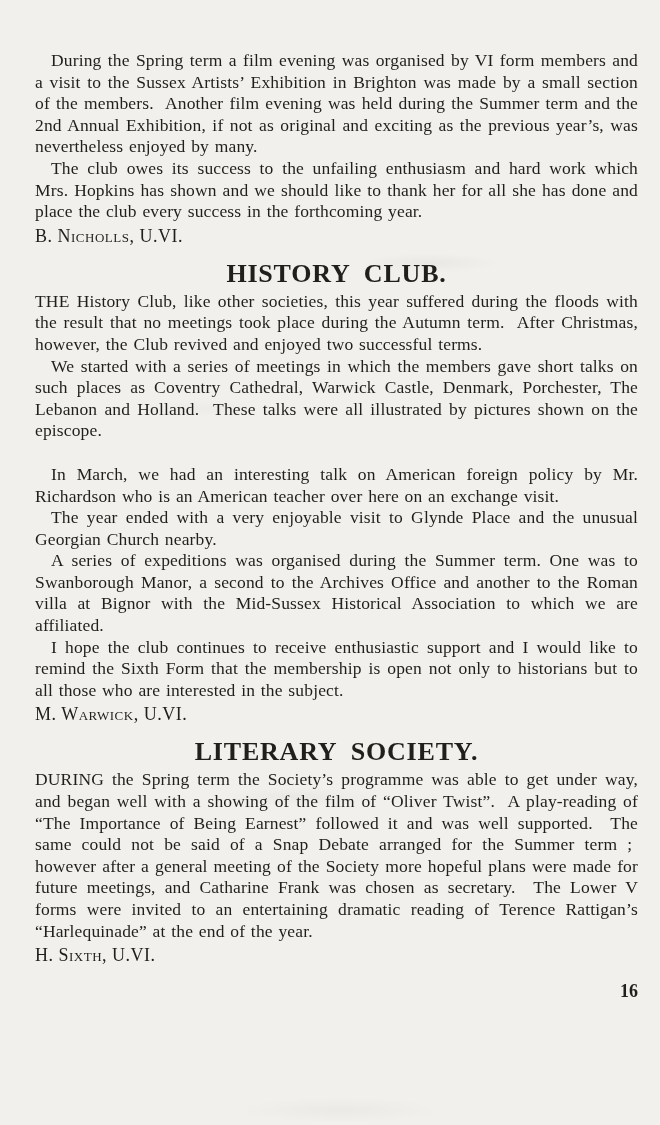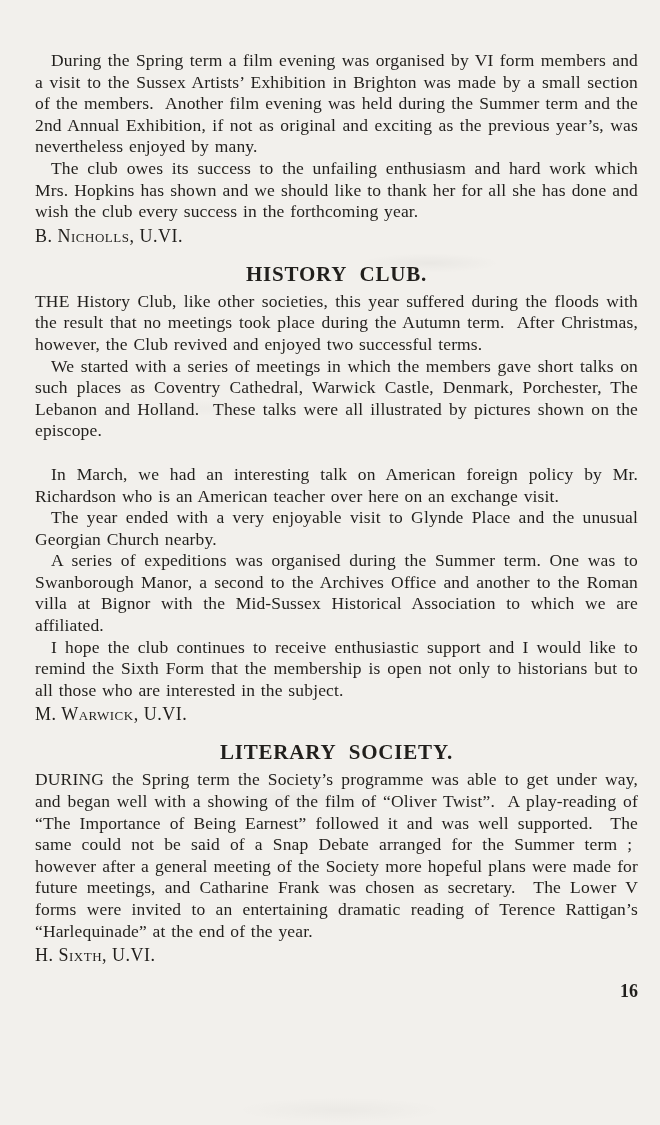--- a/index.html
+++ b/index.html
@@ -39,21 +39,21 @@
   .signature {
     margin: 2px 26px 0 0;
     font-size: 18px;
     line-height: 22px;
     text-align: left;
     font-variant: small-caps;
     letter-spacing: 0.5px;
   }
   .heading {
     margin: 15px 0 5px 0;
-    font-size: 21px;
+    font-size: 26px;
     line-height: 24px;
     font-weight: bold;
     text-align: center;
     letter-spacing: 0.8px;
     word-spacing: 7px;
   }
   .page-number {
     margin-top: 14px;
     font-size: 18px;
     font-weight: bold;
@@ -61,21 +61,21 @@
     text-align: right;
   }
 </style>
 </head>
 <body>
 
 <div class="page">
 
   <section>
     <p class="para indent">During the Spring term a film evening was organised by VI form members and a visit to the Sussex Artists’ Exhibition in Brighton was made by a small section of the members.&nbsp; Another film evening was held during the Summer term and the 2nd Annual Exhibition, if not as original and exciting as the previous year’s, was nevertheless enjoyed by many.</p>
-    <p class="para indent">The club owes its success to the unfailing enthusiasm and hard work which Mrs. Hopkins has shown and we should like to thank her for all she has done and wish the club every success in the forthcoming year.</p>
+    <p class="para indent">The club owes its success to the unfailing enthusiasm and hard work which Mrs. Hopkins has shown and we should like to thank her for all she has done and place the club every success in the forthcoming year.</p>
     <p class="signature">B. Nicholls, U.VI.</p>
   </section>
 
   <section>
     <h2 class="heading">HISTORY CLUB.</h2>
     <p class="para noindent">THE History Club, like other societies, this year suffered during the floods with the result that no meetings took place during the Autumn term.&nbsp; After Christmas, however, the Club revived and enjoyed two successful terms.</p>
     <p class="para indent">We started with a series of meetings in which the members gave short talks on such places as Coventry Cathedral, Warwick Castle, Denmark, Porchester, The Lebanon and Holland.&nbsp; These talks were all illustrated by pictures shown on the episcope.</p>
     <p class="para indent gap-above">In March, we had an interesting talk on American foreign policy by Mr. Richardson who is an American teacher over here on an exchange visit.</p>
     <p class="para indent">The year ended with a very enjoyable visit to Glynde Place and the unusual Georgian Church nearby.</p>
     <p class="para indent">A series of expeditions was organised during the Summer term. One was to Swanborough Manor, a second to the Archives Office and another to the Roman villa at Bignor with the Mid-Sussex Historical Association to which we are affiliated.</p>

